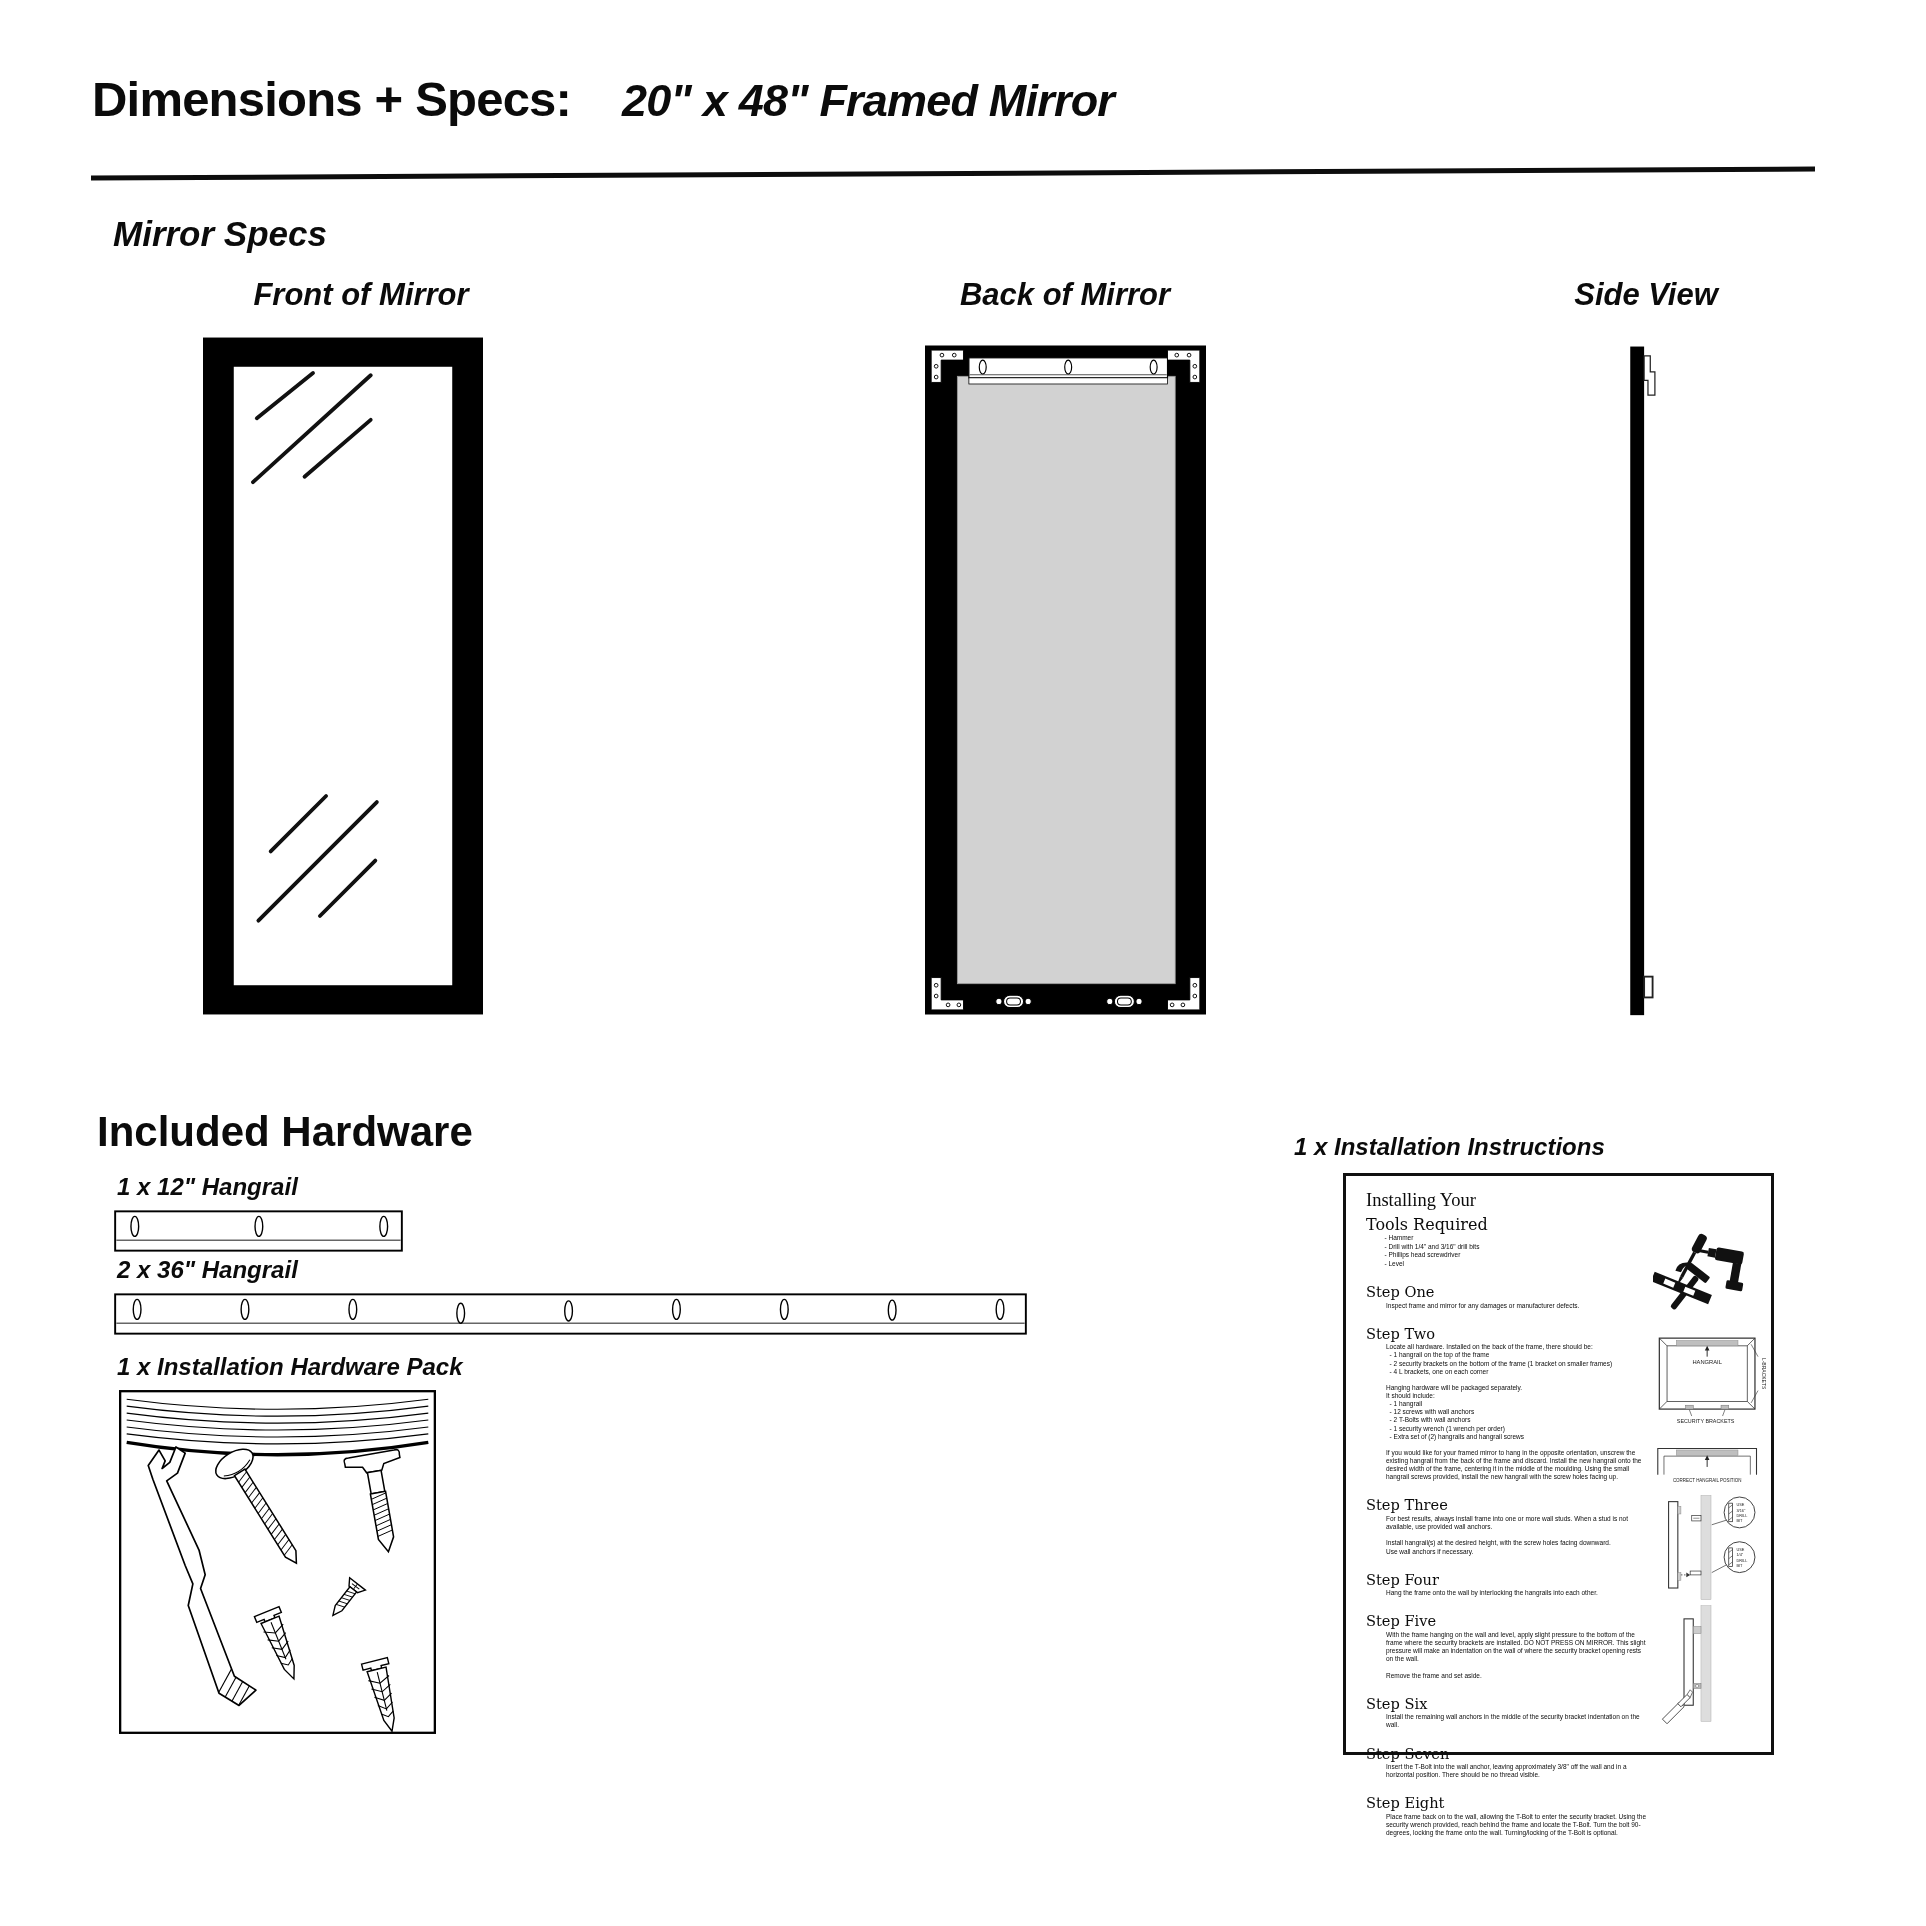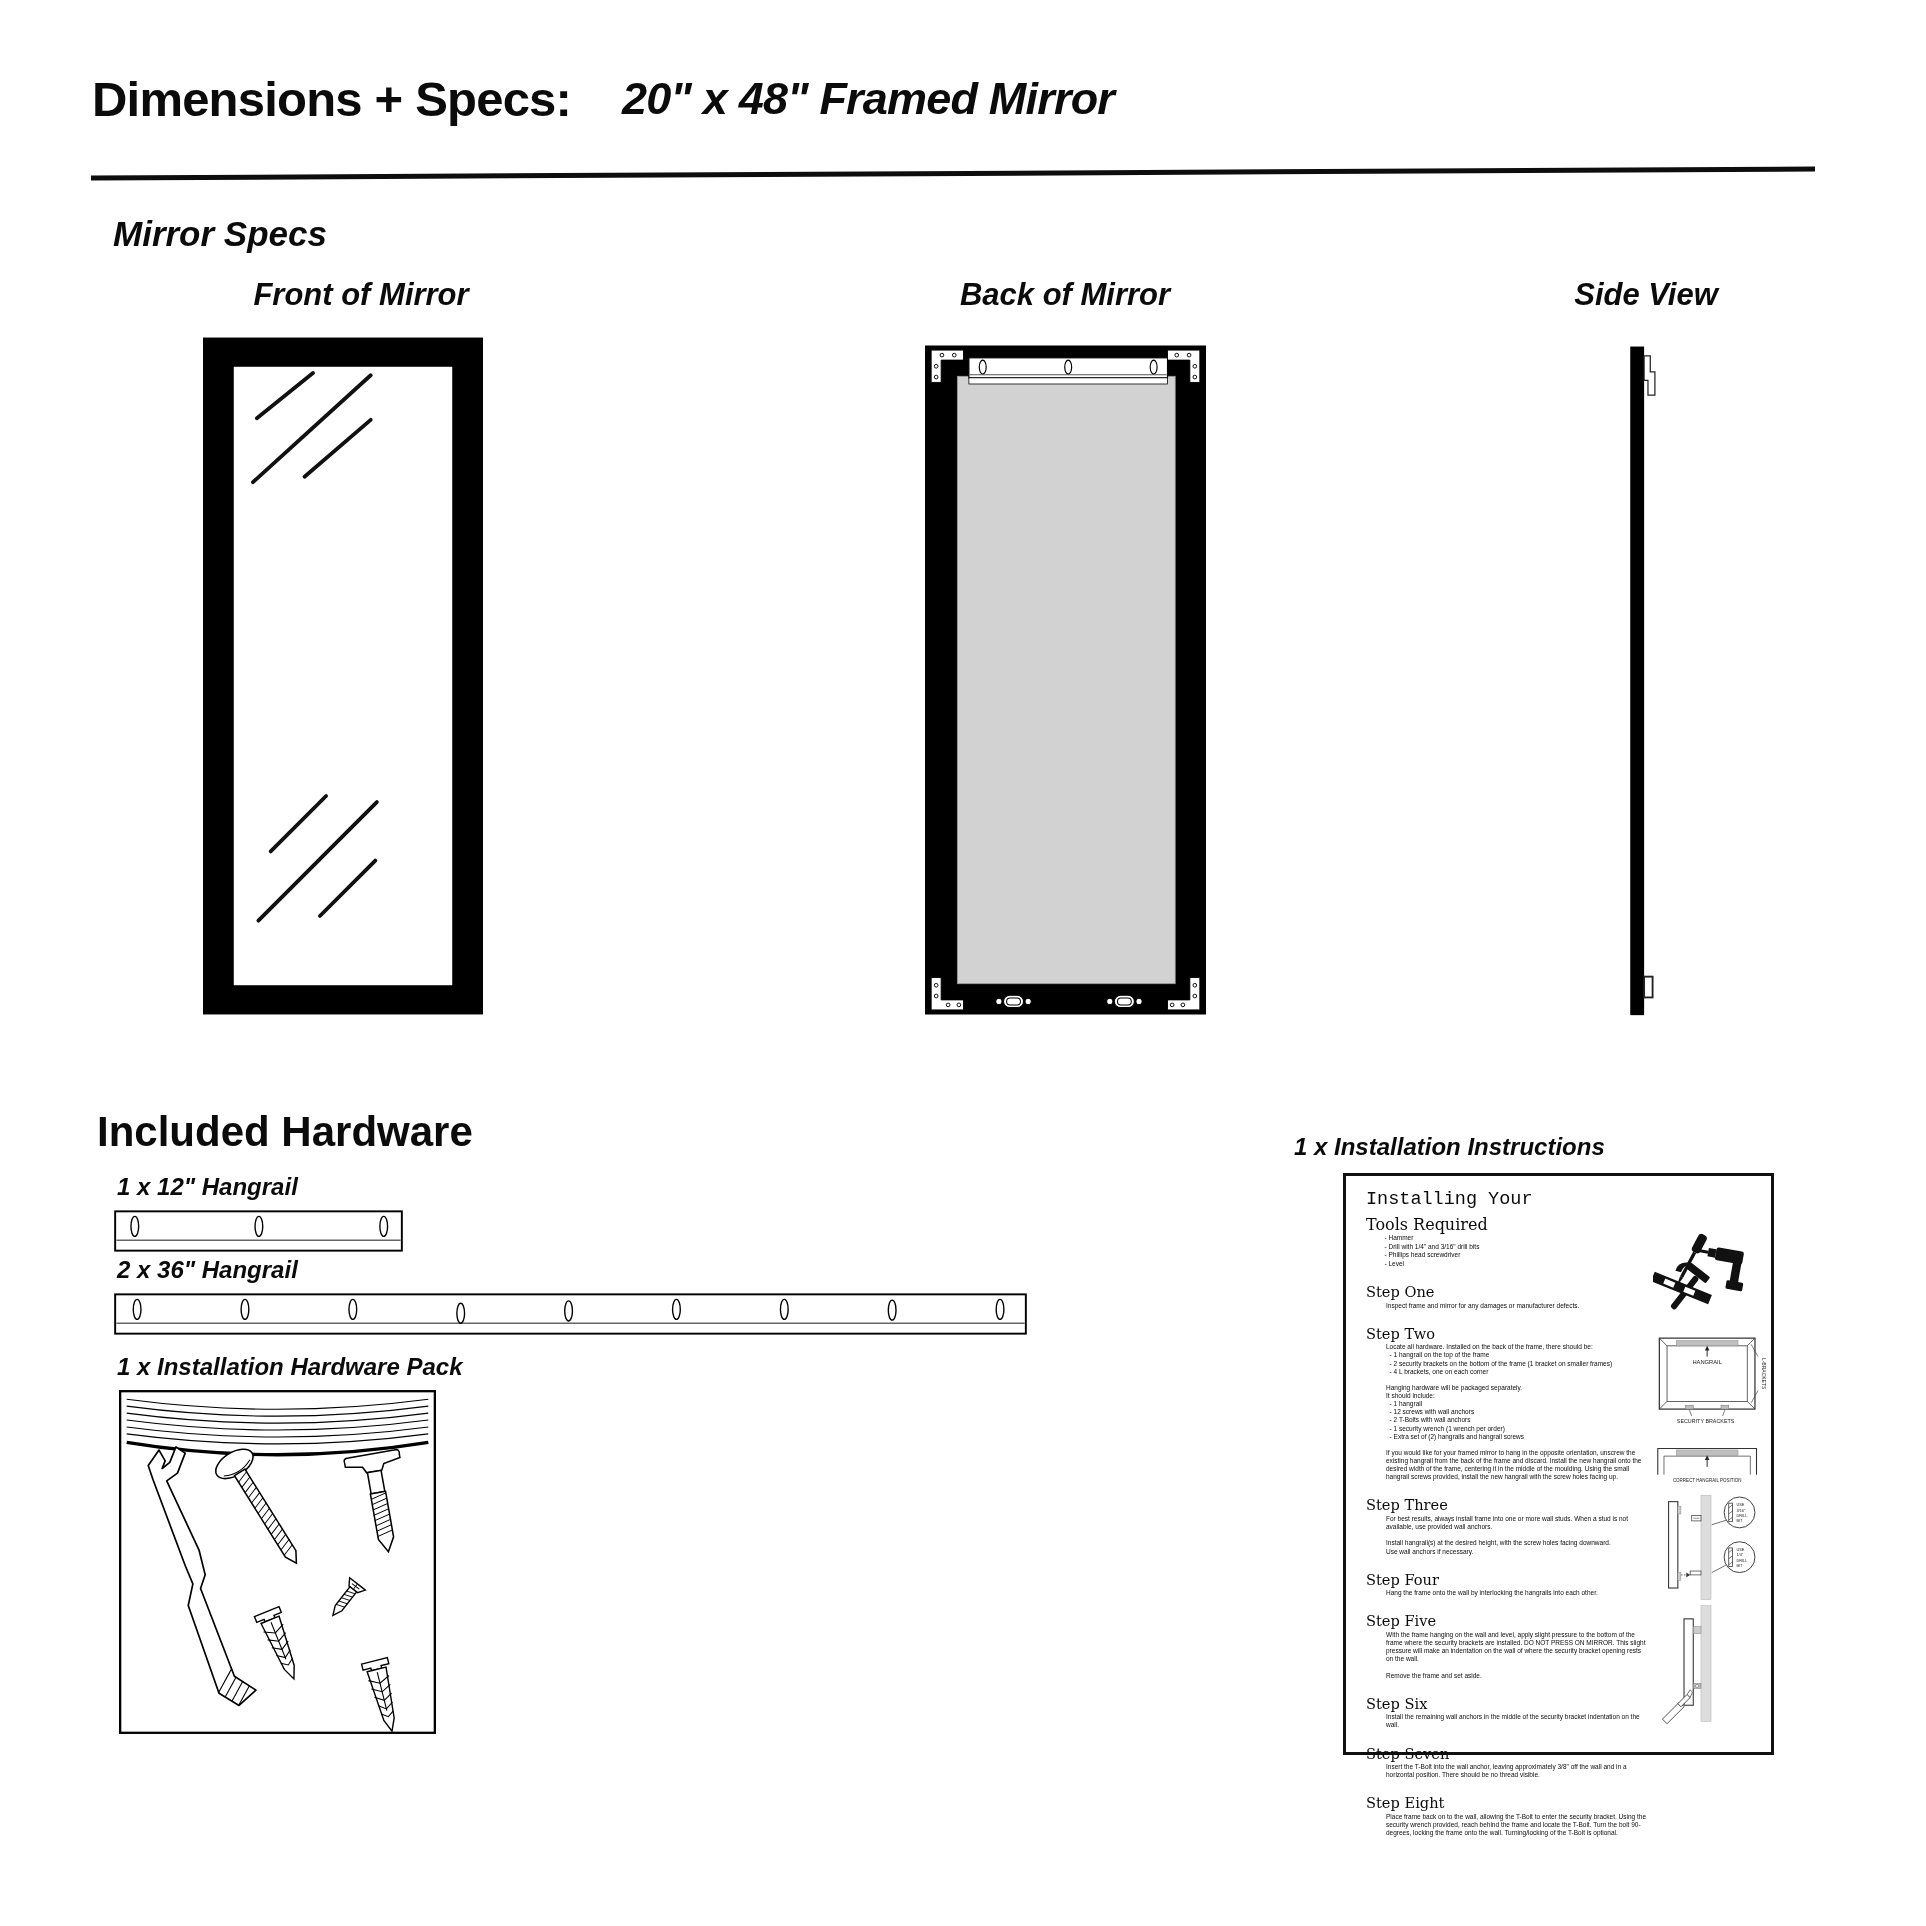--- a/index.html
+++ b/index.html
@@ -1,35 +1,35 @@
 <!DOCTYPE html>
 <html style="font-size:12.3px"><head>
 <meta charset="utf-8">
 <style>
   html,body{margin:0;padding:0;}
   body{
     width:1926px;height:1926px;background:#ffffff;position:relative;
     font-family:"Liberation Sans",sans-serif;color:#0b0b0b;overflow:hidden;
   }
   .abs{position:absolute;}
-  .title-row{left:92px;top:71px;display:flex;gap:51px;align-items:center;}
+  .title-row{left:92px;top:71px;display:flex;gap:51px;align-items:flex-end;}
   .title-main{font-size:49px;font-weight:bold;letter-spacing:-0.8px;}
   .title-product{font-size:45px;font-weight:bold;font-style:italic;letter-spacing:-0.8px;}
   .rule{left:91px;top:171px;width:1724px;height:4.6px;background:#0d0d0d;transform:rotate(-0.3deg);}
   .h2{font-weight:bold;letter-spacing:0px;}
   .specs-h{left:113px;top:214px;font-size:35px;font-style:italic;}
   .hw-h{left:97px;top:1108px;font-size:42px;}
   .view-label{top:277px;width:308px;text-align:center;font-size:31px;font-weight:bold;font-style:italic;}
   .hw-label{left:117px;font-size:24px;font-weight:bold;font-style:italic;}
   .inst-label{left:1294px;top:1133px;font-size:24px;font-weight:bold;font-style:italic;}
   svg{display:block;}
   
   .sheet{left:1343px;top:1173px;width:425px;height:576px;border:3.1px solid #101010;background:#fff;}
   .sheet-col{position:absolute;left:20px;top:15.4px;width:287px;}
-  .s-title1{font-family:Liberation Mono, monospace;font-size:18.5px;line-height:1;}
+  .s-title1{font-family:Liberation Serif, serif;font-size:18.5px;line-height:1;}
   .s-title2{font-family:"DejaVu Serif",serif;font-size:25px;line-height:1.1;display:inline-block;
             border-bottom:1.5px solid #1a1a1a;padding:0 10.8px 3.1px 0;}
   .s-tools-h{font-family:"DejaVu Serif",serif;font-size:16px;margin-top:5.4px;}
   .tool-item{font-size:6.5px;line-height:1.3;padding-left:18.5px;}
   .step-h{font-family:"DejaVu Serif",serif;font-size:14.6px;margin-top:16px;line-height:1.15;}
   .step-b{font-size:6.5px;line-height:1.25;padding-left:20px;width:262px;white-space:pre-line;margin-top:0.8px;}
   .mini-svg{position:absolute;left:307px;top:48px;}
   text{font-family:"Liberation Sans",sans-serif;fill:#1a1a1a;}
 </style>
 </head>

